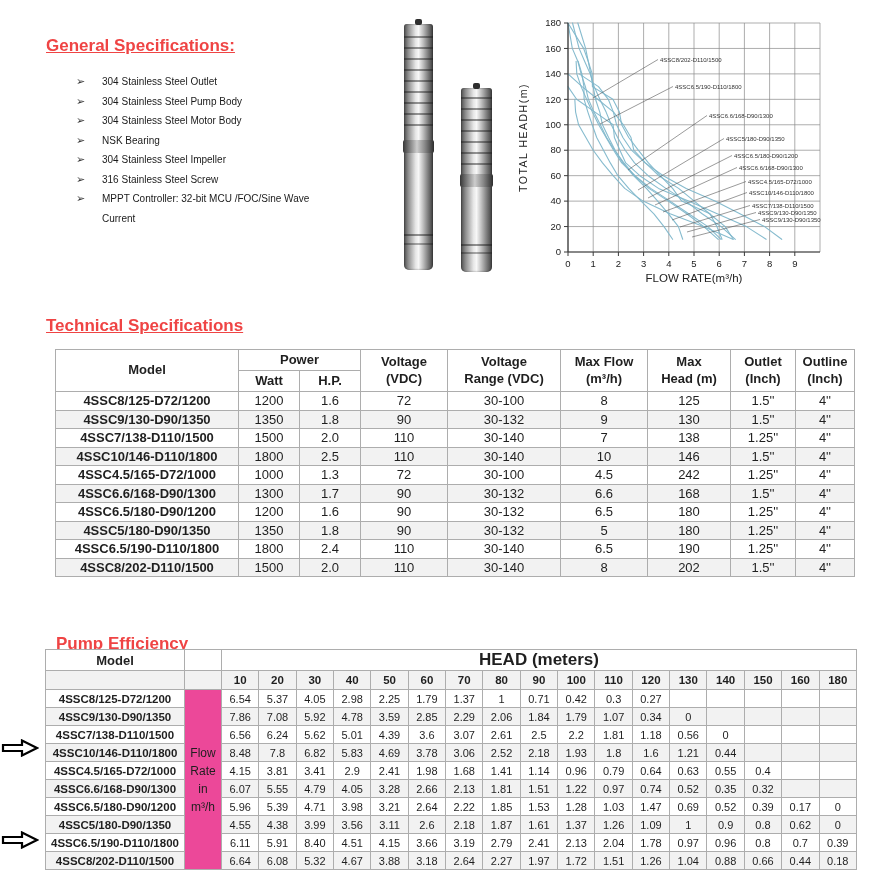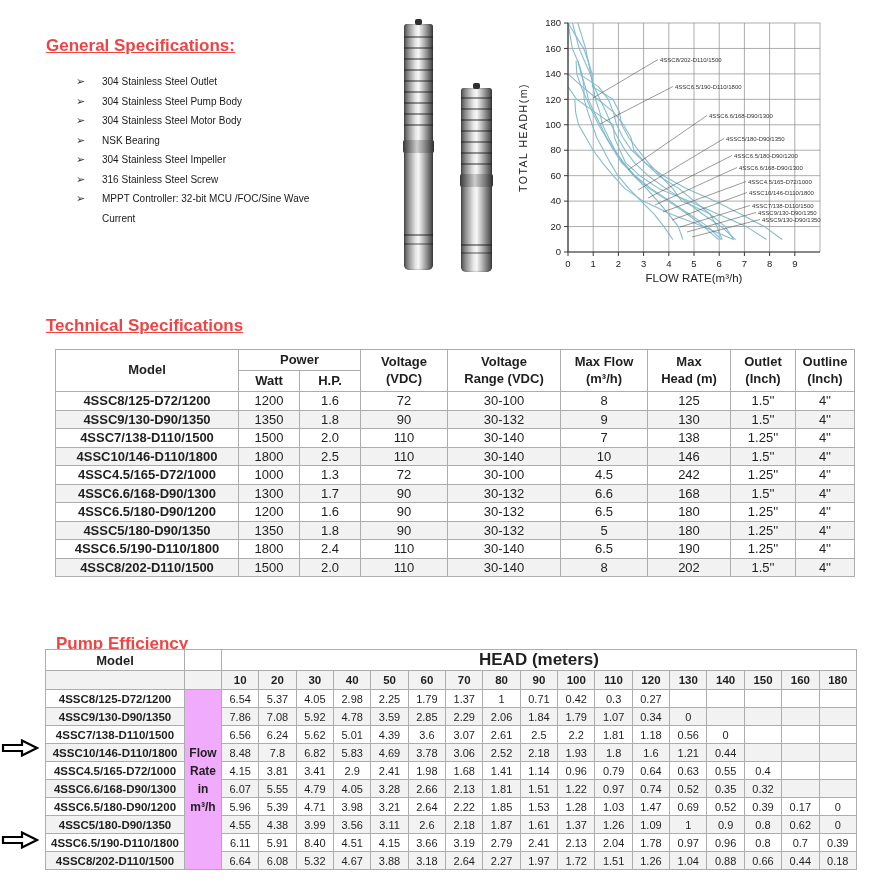--- a/index.html
+++ b/index.html
@@ -37,21 +37,21 @@
   #tech-table td{height:17.5px;white-space:nowrap;}
   #tech-table td.model-cell{font-weight:bold;}
   #eff-title{position:absolute;left:40px;top:634px;margin-left:16px;}
   #eff-table{position:absolute;left:45px;top:649px;width:812px;font-size:11px;}
   #eff-table th{font-weight:bold;font-size:11.5px;height:18px;}
   #eff-table th.head-span{font-size:17px;}
   #eff-table th.model-h{font-size:13px;}
   #eff-table tr.numrow th{background:#f2f2f2;}
   #eff-table td{height:17px;white-space:nowrap;}
   #eff-table td.model-cell{font-weight:bold;font-size:11.5px;}
-  #eff-table td.flow-cell{font-weight:bold;font-size:12px;line-height:1.5;background:#f0abfc;white-space:pre-line;}
+  #eff-table td.flow-cell{font-weight:normal;font-size:12px;line-height:1.5;background:#ec4899;white-space:pre-line;}
   .margin-arrow{position:absolute;left:1px;}
   #arrow-1{top:739px;}
   #arrow-2{top:831px;}
 </style>
 </head>
 <body>
 
 <div class="page">
 
   <section id="gen-specs">

